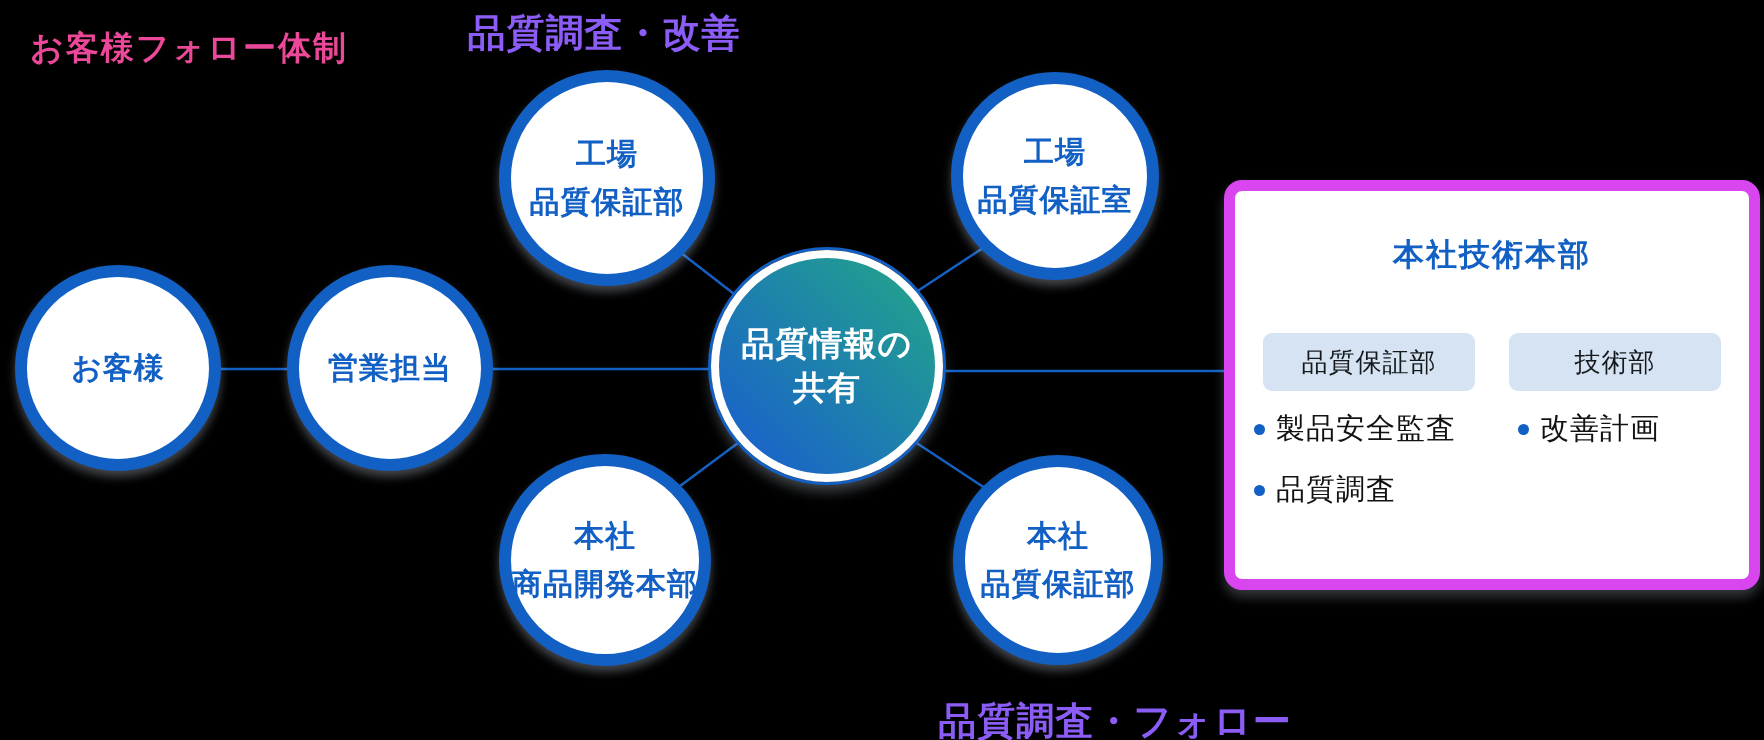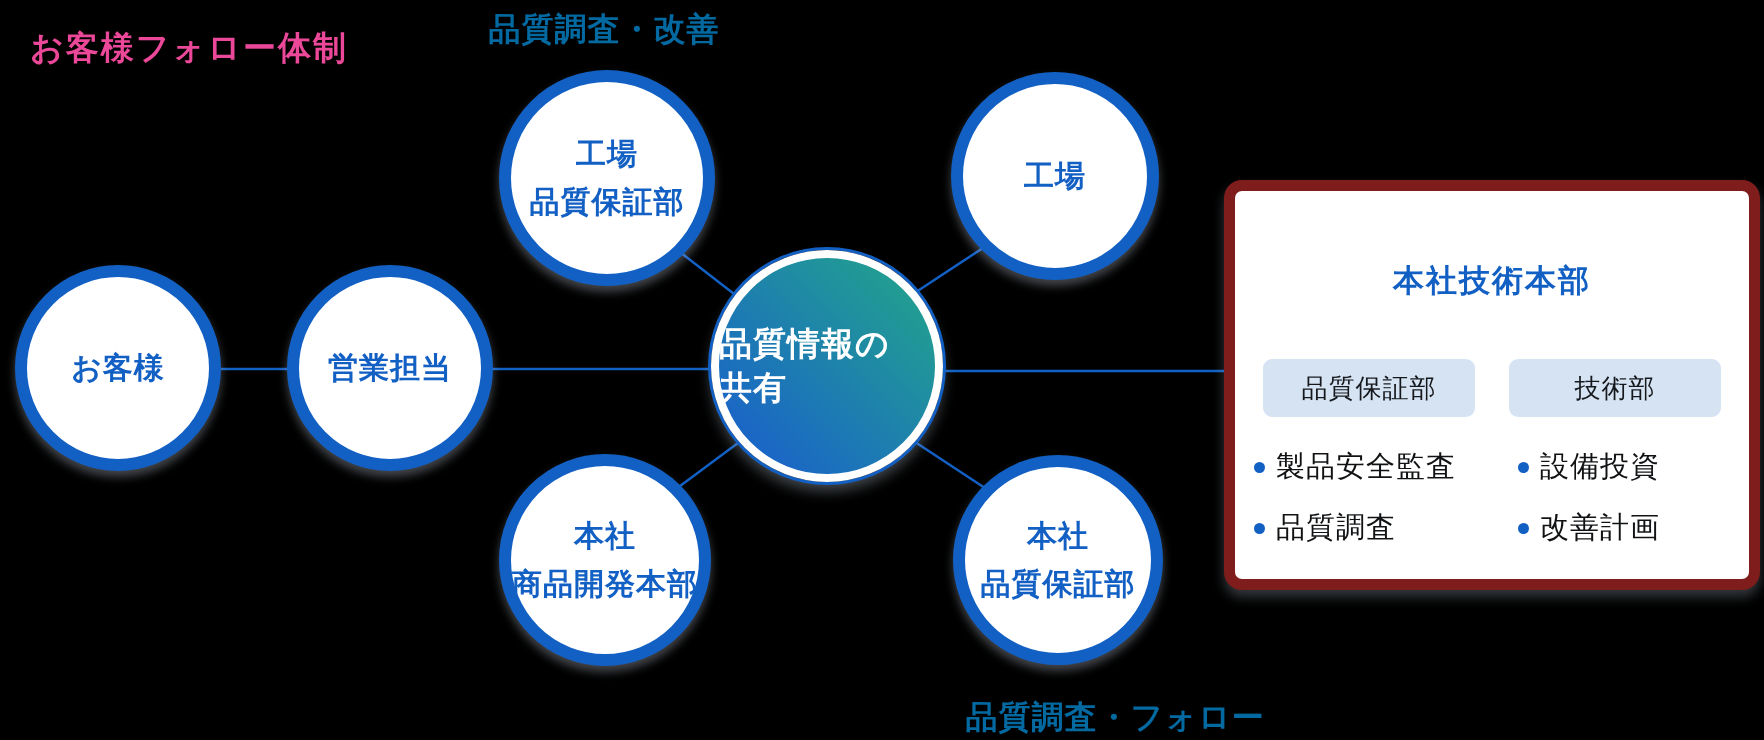--- a/index.html
+++ b/index.html
@@ -7,63 +7,63 @@
     position:relative;width:1764px;height:740px;background:#000;overflow:hidden;
     font-family:"Liberation Sans","DejaVu Sans",sans-serif;
   }
   .connectors{position:absolute;left:0;top:0;z-index:1;}
   .title{
     position:absolute;left:30px;top:26px;margin:0;
     font-size:33px;font-weight:bold;color:#ec4899;letter-spacing:2px;z-index:5;
   }
   .glabel{
     position:absolute;transform:translateX(-50%);
-    font-size:32px;font-weight:bold;color:#0369a1;letter-spacing:1px;
+    font-size:38px;font-weight:bold;color:#8b5cf6;letter-spacing:1px;
     white-space:nowrap;z-index:5;
   }
   .node{
     position:absolute;border-radius:50%;background:#fff;
     border:12px solid #1360C4;box-sizing:border-box;
     display:flex;flex-direction:column;align-items:center;justify-content:center;
     z-index:3;box-shadow:0 6px 10px rgba(175,185,198,.38);gap:8px;
   }
   .node span{
     display:block;color:#1360C4;font-size:30px;font-weight:bold;
     line-height:1.35;letter-spacing:1px;white-space:nowrap;text-align:center;
   }
   .node span:empty{display:none;}
   .hub{
     position:absolute;left:711px;top:250px;width:232px;height:232px;
     border-radius:50%;border:8px solid #fff;box-sizing:border-box;
     background:linear-gradient(225deg,#22A38C 6%,#1A64C8 88%);
     box-shadow:0 0 0 3px #1360C4,0 9px 14px rgba(170,182,195,.4);
-    display:flex;flex-direction:column;align-items:flex-start;justify-content:center;
+    display:flex;flex-direction:column;align-items:center;justify-content:center;
     z-index:4;
   }
   .hub span{
     display:block;color:#fff;font-size:33px;font-weight:bold;
     line-height:1.32;letter-spacing:1px;white-space:nowrap;text-align:center;
   }
   .panel{
     position:absolute;left:1224px;top:180px;width:536px;height:410px;
-    background:#fff;border:11px solid #7f1d1d;border-radius:18px;
+    background:#fff;border:11px solid #d946ef;border-radius:18px;
     box-sizing:border-box;z-index:3;box-shadow:0 7px 12px rgba(170,182,195,.3);
-    padding-top:72px;
+    padding-top:46px;
   }
   .panel-title{
     text-align:center;font-size:31px;font-weight:bold;color:#1360C4;
     letter-spacing:2px;line-height:36px;
   }
   .dept-row{display:flex;justify-content:center;gap:34px;margin-top:60px;}
   .dept-chip{
     width:212px;height:58px;background:#D5E3F2;border-radius:9px;
     display:flex;align-items:center;justify-content:center;
     font-size:26px;color:#15181C;letter-spacing:1px;
   }
-  .bullet-row{display:flex;justify-content:center;gap:52px;margin-top:30px;}
+  .bullet-row{display:flex;justify-content:center;gap:52px;margin-top:18px;}
   .bullet-col{width:212px;display:flex;flex-direction:column;gap:21px;}
   .bullet-item{display:flex;align-items:center;}
   .dot{
     width:11px;height:11px;border-radius:50%;background:#1360C4;
     margin-right:11px;flex:0 0 auto;
   }
   .bullet-text{font-size:29px;color:#101214;white-space:nowrap;letter-spacing:1px;}
 </style>
 </head>
 <body>
@@ -95,20 +95,21 @@
 
   </div>
 
   <div class="node" style="left:499px;top:70px;width:216px;height:216px;">
     <span>工場</span>
     <span>品質保証部</span>
   </div>
 
   <div class="node" style="left:951px;top:72px;width:208px;height:208px;">
     <span>工場</span>
+    <span>品質保証室</span>
   </div>
 
   <div class="node" style="left:499px;top:454px;width:212px;height:212px;">
     <span>本社</span>
     <span>商品開発本部</span>
   </div>
 
   <div class="node" style="left:953px;top:455px;width:210px;height:210px;">
     <span>本社</span>
     <span>品質保証部</span>
@@ -132,23 +133,19 @@
           <span class="bullet-text">製品安全監査</span>
         </div>
         <div class="bullet-item">
           <span class="dot"></span>
           <span class="bullet-text">品質調査</span>
         </div>
       </div>
       <div class="bullet-col">
         <div class="bullet-item">
           <span class="dot"></span>
-          <span class="bullet-text">設備投資</span>
-        </div>
-        <div class="bullet-item">
-          <span class="dot"></span>
           <span class="bullet-text">改善計画</span>
         </div>
       </div>
     </div>
   </div>
 
 </div>
 
 </body></html>

